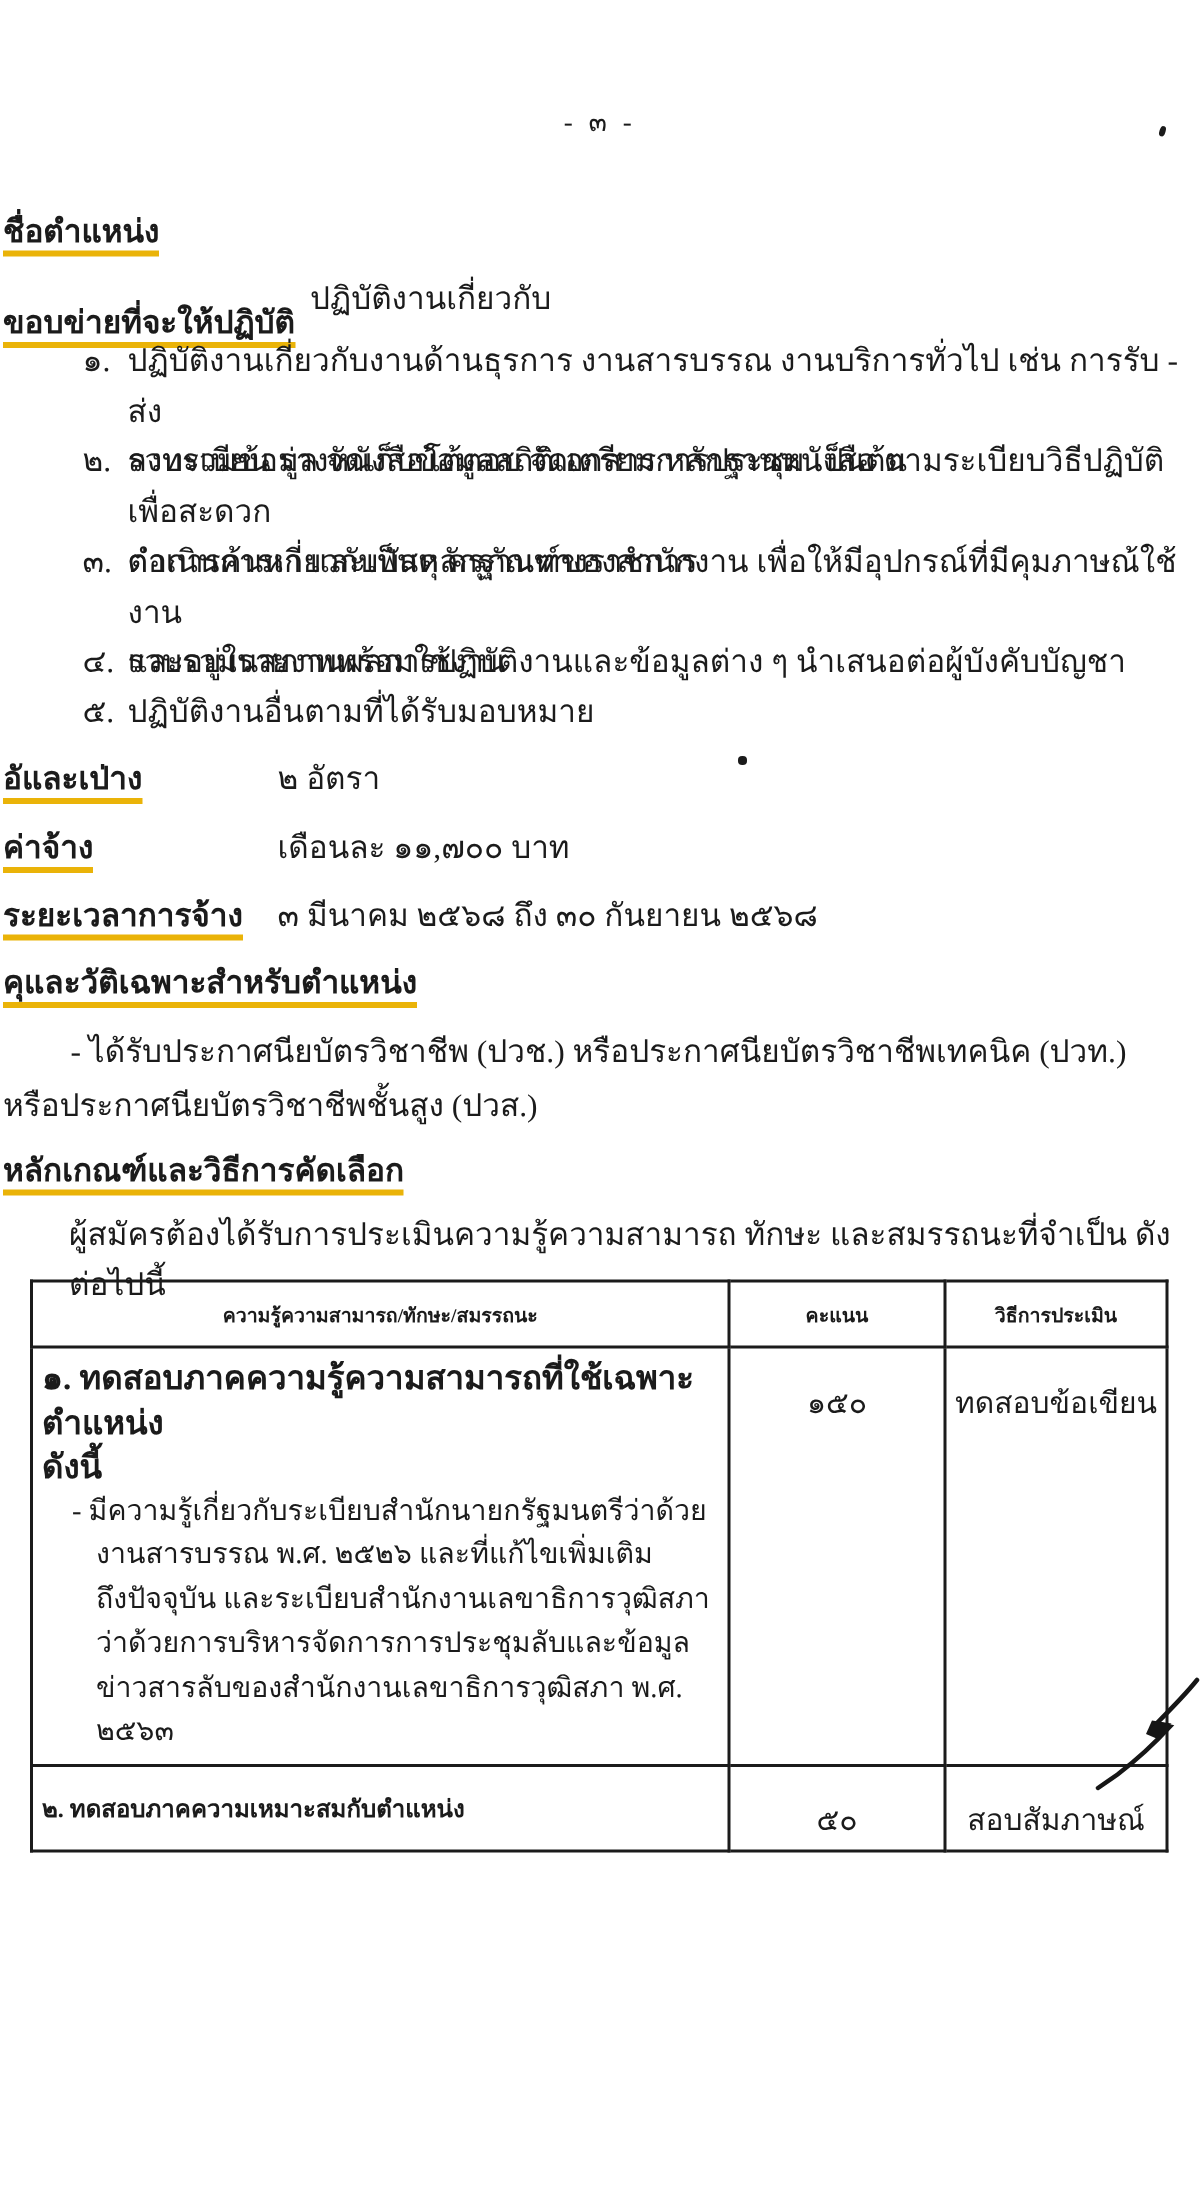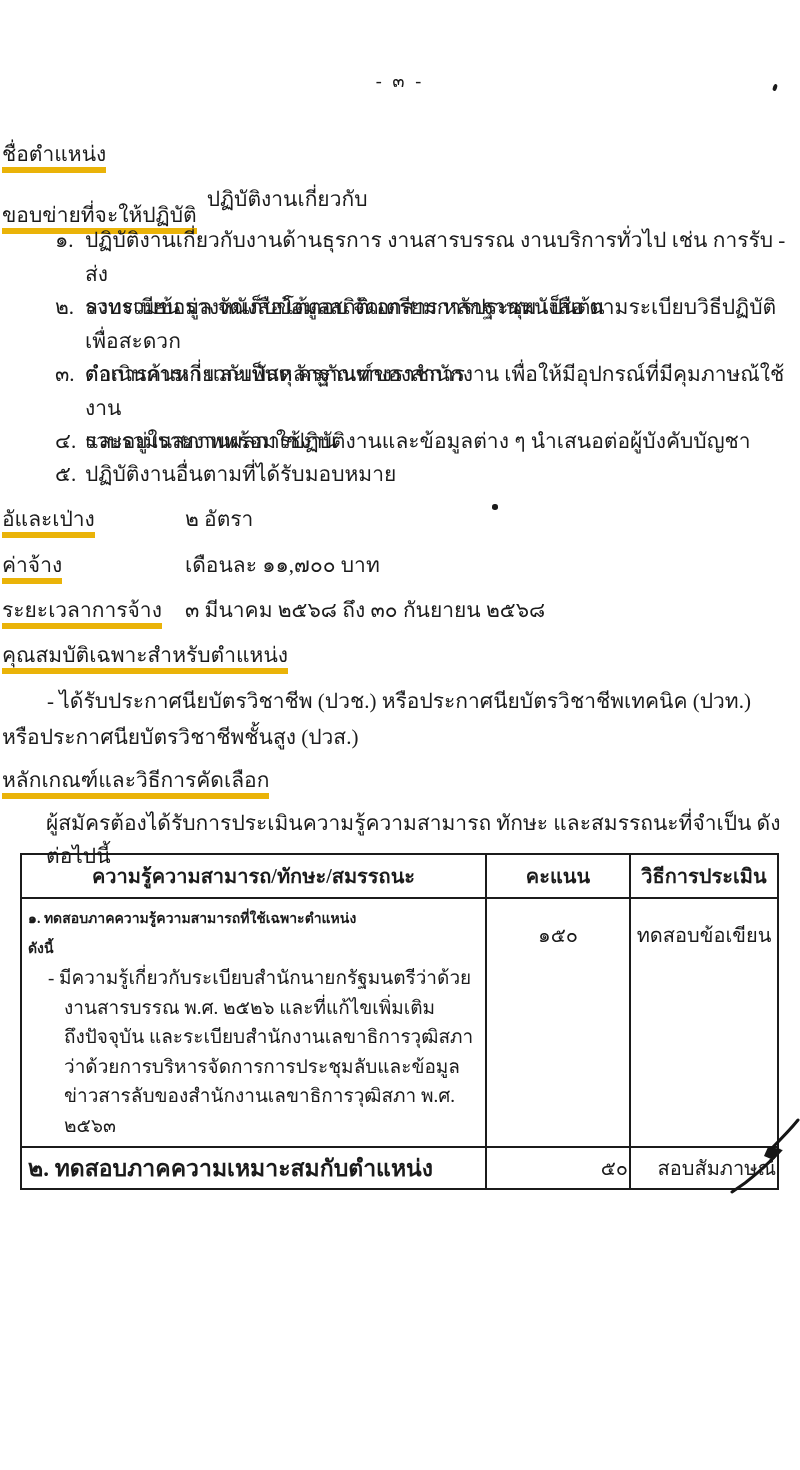--- a/index.html
+++ b/index.html
@@ -9,21 +9,21 @@
     font-family:"Liberation Serif","DejaVu Serif",serif;
     font-size:21px; overflow:hidden;
   }
   .abs { position:absolute; }
   .pageno { top:66px; left:0; width:100%; text-align:center; font-size:18px; letter-spacing:3px; }
 
   
   .frow { left:2px; display:flex; align-items:flex-start; white-space:nowrap; }
   .frow .lblbox { width:183px; flex:0 0 auto; }
   .frow.autolbl .lblbox { width:auto; margin-right:10px;margin-top:16px; }
-  .ul { border-bottom:6px solid #eab308; padding-bottom:1px; font-weight:400; }
+  .ul { border-bottom:4px solid #eab308; padding-bottom:1px; font-weight:700; }
   .val { font-weight:400; }
 
   .frow-position { top:137px; }
   .frow-scope    { top:182px; }
   .frow-vacancy  { top:502px; }
   .frow-wage     { top:548px; }
   .frow-period   { top:593px; }
 
   
   .duty { left:0; padding-left:85px; width:715px; position:absolute; }
@@ -38,30 +38,30 @@
   .qual-l2 { top:720px; left:2px; }
   .crit-heading { top:763px; }
   .intro { top:806px; left:46px; width:740px; }
 
   
   table.eval {
     position:absolute; top:853px; left:20px;
     width:757px; border-collapse:collapse; table-layout:fixed;
   }
   table.eval th, table.eval td { border:2px solid #1b1b1b; }
-  table.eval th { height:42px; font-size:20px; font-weight:700; text-align:center; vertical-align:middle; padding:0 4px; }
+  table.eval th { height:42px; font-size:13px; font-weight:700; text-align:center; vertical-align:middle; padding:0 4px; }
   tr.row1 td { vertical-align:top; height:212px; }
   td.cell-main { padding:5px 8px 6px 6px; }
-  .t-line { font-weight:700; font-size:14px; line-height:29.5px; }
+  .t-line { font-weight:700; font-size:22px; line-height:29.5px; }
   .d-line { font-size:19px; line-height:29.5px; margin-left:20px; }
   .d-line.cont { margin-left:36px; }
   td.cell-score, td.cell-method { text-align:center; padding-top:20px; font-size:20px; }
   tr.row2 td { height:38px; vertical-align:middle; }
-  tr.row2 td.cell-title { font-weight:700; font-size:23px; padding-left:6px; }
-  tr.row2 td.cell-score, tr.row2 td.cell-method { padding-top:0;text-align:right; }
+  tr.row2 td.cell-title { font-weight:700; font-size:16px; padding-left:6px; }
+  tr.row2 td.cell-score, tr.row2 td.cell-method { padding-top:16px; }
 
   
   .pen-mark { top:1116px; left:726px; width:76px; height:84px; }
   .speck { background:#1b1b1b; border-radius:45%; }
   .speck1 { top:84px; left:773px; width:4px; height:7px; transform:rotate(18deg); }
   .speck2 { top:504px; left:492px; width:6px; height:6px; }
 </style>
 </head>
 <body>
 
@@ -111,21 +111,21 @@
     <span class="lblbox"><span class="ul">ค่าจ้าง</span></span>
     <span class="val">เดือนละ  ๑๑,๗๐๐  บาท</span>
   </div>
 
   <div class="abs frow frow-period">
     <span class="lblbox"><span class="ul">ระยะเวลาการจ้าง</span></span>
     <span class="val">๓ มีนาคม ๒๕๖๘ ถึง ๓๐ กันยายน ๒๕๖๘</span>
   </div>
 
   <div class="abs heading qual-heading">
-    <span class="ul">คุณสมบัติเฉพาะสำหรับตำแหน่ง</span>
+    <span class="ul">คุและวัติเฉพาะสำหรับตำแหน่ง</span>
   </div>
   <div class="abs qual-l1">- ได้รับประกาศนียบัตรวิชาชีพ (ปวช.) หรือประกาศนียบัตรวิชาชีพเทคนิค (ปวท.)</div>
   <div class="abs qual-l2">หรือประกาศนียบัตรวิชาชีพชั้นสูง (ปวส.)</div>
 
   <div class="abs heading crit-heading">
     <span class="ul">หลักเกณฑ์และวิธีการคัดเลือก</span>
   </div>
   <div class="abs intro">ผู้สมัครต้องได้รับการประเมินความรู้ความสามารถ ทักษะ และสมรรถนะที่จำเป็น ดังต่อไปนี้</div>
 
   <table class="eval">

